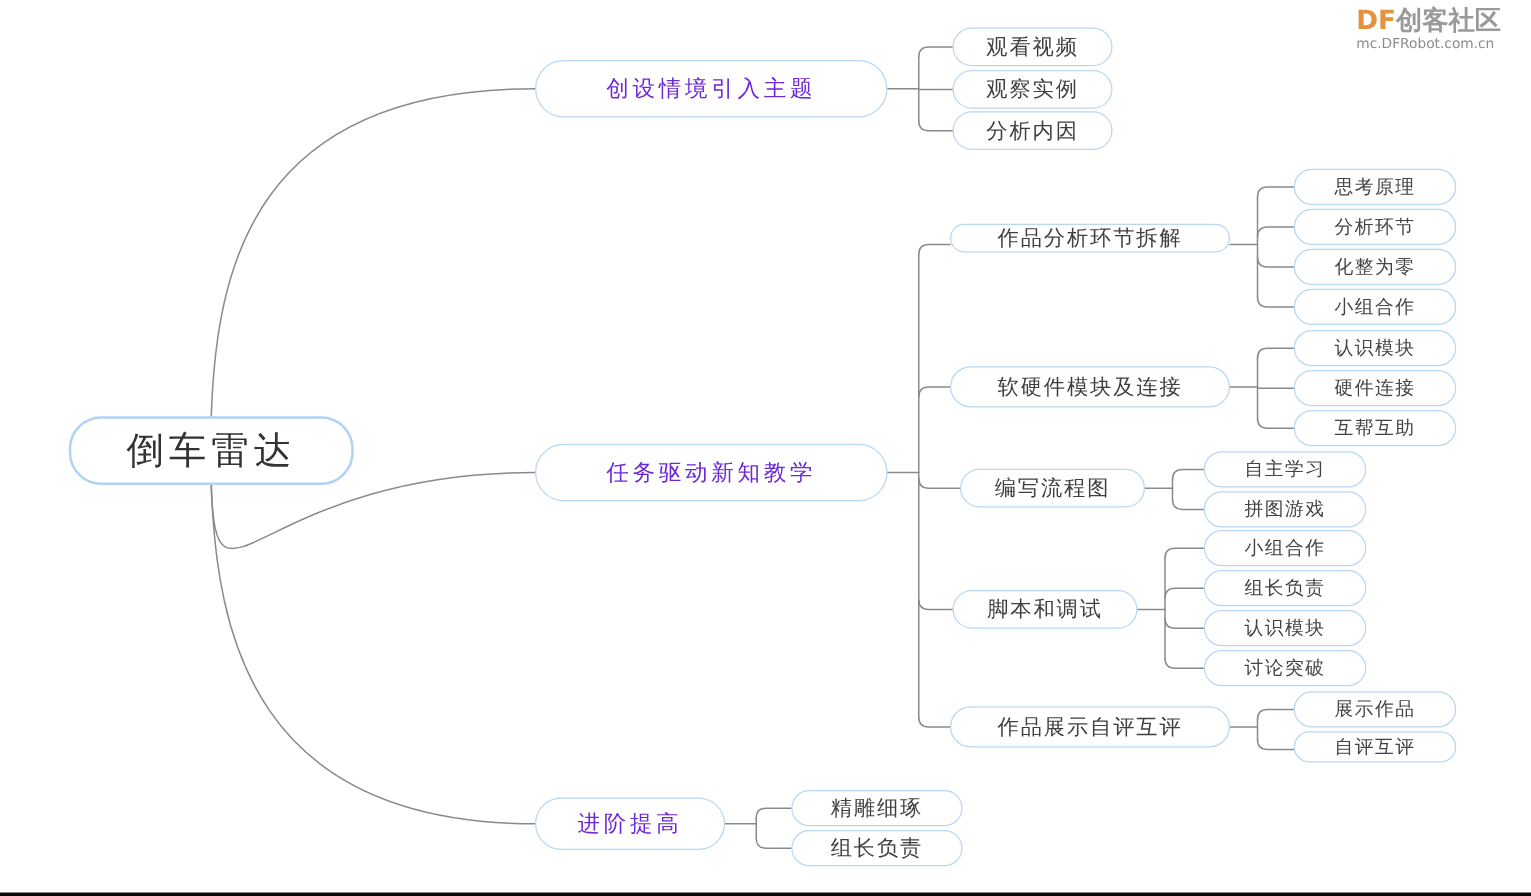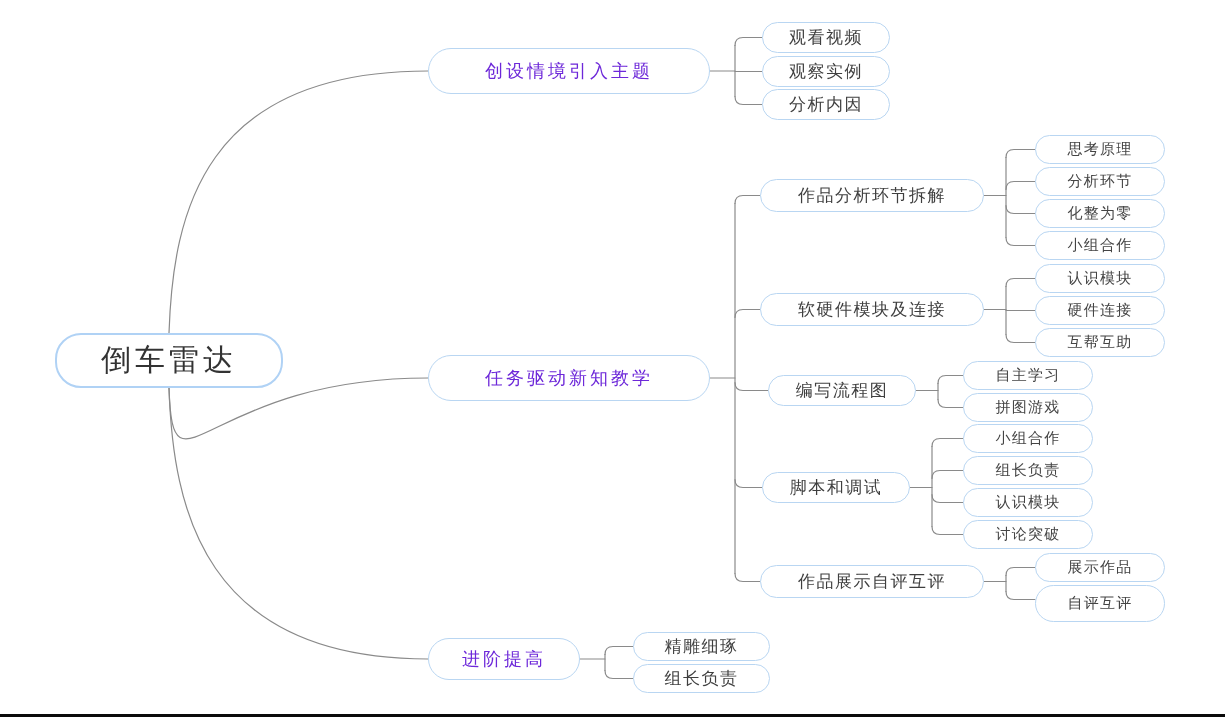--- a/index.html
+++ b/index.html
@@ -159,21 +159,21 @@
       </div>
       <div class="node lvl3" style="left: 762px; top: 56px; width: 128px; height: 31px;">
         <span>观察实例</span>
       </div>
       <div class="node lvl3" style="left: 762px; top: 89px; width: 128px; height: 31px;">
         <span>分析内因</span>
       </div>
       <div class="node lvl2" style="left: 428px; top: 355px; width: 282px; height: 46px;">
         <span>任务驱动新知教学</span>
       </div>
-      <div class="node lvl3" style="left: 760px; top: 179px; width: 224px; height: 33px;">
+      <div class="node lvl3" style="left: 760px; top: 179px; width: 224px; height: 23px;">
         <span>作品分析环节拆解</span>
       </div>
       <div class="node lvl4" style="left: 1035px; top: 135px; width: 130px; height: 29px;">
         <span>思考原理</span>
       </div>
       <div class="node lvl4" style="left: 1035px; top: 167px; width: 130px; height: 29px;">
         <span>分析环节</span>
       </div>
       <div class="node lvl4" style="left: 1035px; top: 199px; width: 130px; height: 29px;">
         <span>化整为零</span>
@@ -216,28 +216,32 @@
       </div>
       <div class="node lvl4" style="left: 963px; top: 520px; width: 130px; height: 29px;">
         <span>讨论突破</span>
       </div>
       <div class="node lvl3" style="left: 760px; top: 565px; width: 224px; height: 33px;">
         <span>作品展示自评互评</span>
       </div>
       <div class="node lvl4" style="left: 1035px; top: 553px; width: 130px; height: 29px;">
         <span>展示作品</span>
       </div>
-      <div class="node lvl4" style="left: 1035px; top: 585px; width: 130px; height: 37px; align-items: center;">
+      <div class="node lvl4" style="left: 1035px; top: 585px; width: 130px; height: 25px; align-items: center;">
         <span>自评互评</span>
       </div>
       <div class="node lvl2" style="left: 428px; top: 638px; width: 152px; height: 42px;">
         <span>进阶提高</span>
       </div>
       <div class="node lvl3" style="left: 633px; top: 632px; width: 137px; height: 29px;">
         <span>精雕细琢</span>
       </div>
       <div class="node lvl3" style="left: 633px; top: 664px; width: 137px; height: 29px;">
         <span>组长负责</span>
       </div>
     </div>
 
+  <div id="watermark">
+    <div class="wm-main"><span class="wm-df">DF</span><span>创客社区</span></div>
+    <div class="wm-sub">mc.DFRobot.com.cn</div>
+  </div>
 
 </div>
 
 </body></html>

